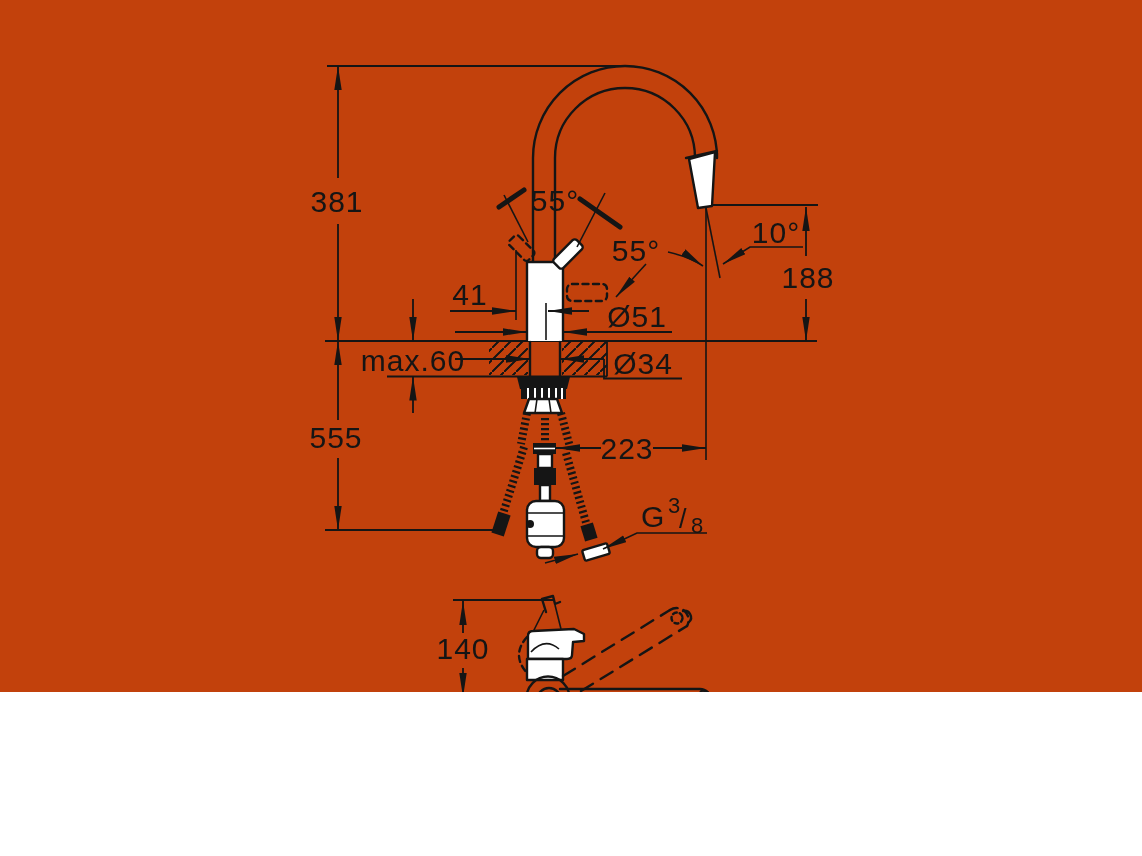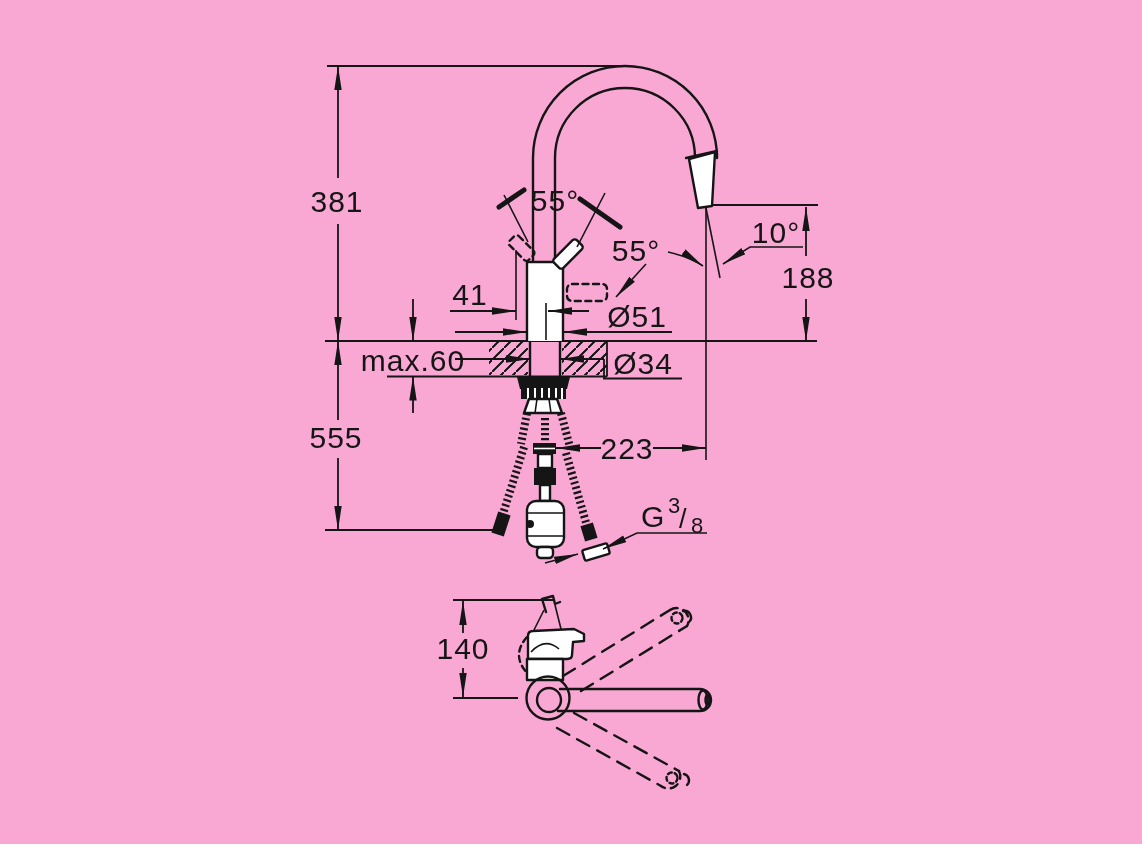--- a/index.html
+++ b/index.html
@@ -1,16 +1,16 @@
 <!DOCTYPE html>
 <html><head>
 <meta charset="utf-8">
 <style>
   html,body{margin:0;padding:0;background:#fff;}
-  #stage{position:relative;width:1142px;height:844px;background:#f9a8d4;overflow:hidden;}
+  #stage{position:relative;width:1142px;height:692px;background:#c2410c;overflow:hidden;}
   svg{position:absolute;left:0;top:0;}
   text{font-family:"Liberation Sans","DejaVu Sans",sans-serif;fill:#151515;letter-spacing:1px;}
   .dim{font-size:30px;}
   .frac{font-size:22px;}
   .slash{font-size:27px;}
   .ln{stroke:#151515;stroke-width:1.8;fill:none;}
   .thin{stroke:#151515;stroke-width:1.6;fill:none;}
   .obj{stroke:#151515;stroke-width:2.4;fill:none;stroke-linejoin:round;stroke-linecap:round;}
   .objw{stroke:#151515;stroke-width:2.4;fill:#fff;stroke-linejoin:round;}
   .fill{fill:#151515;stroke:none;}

